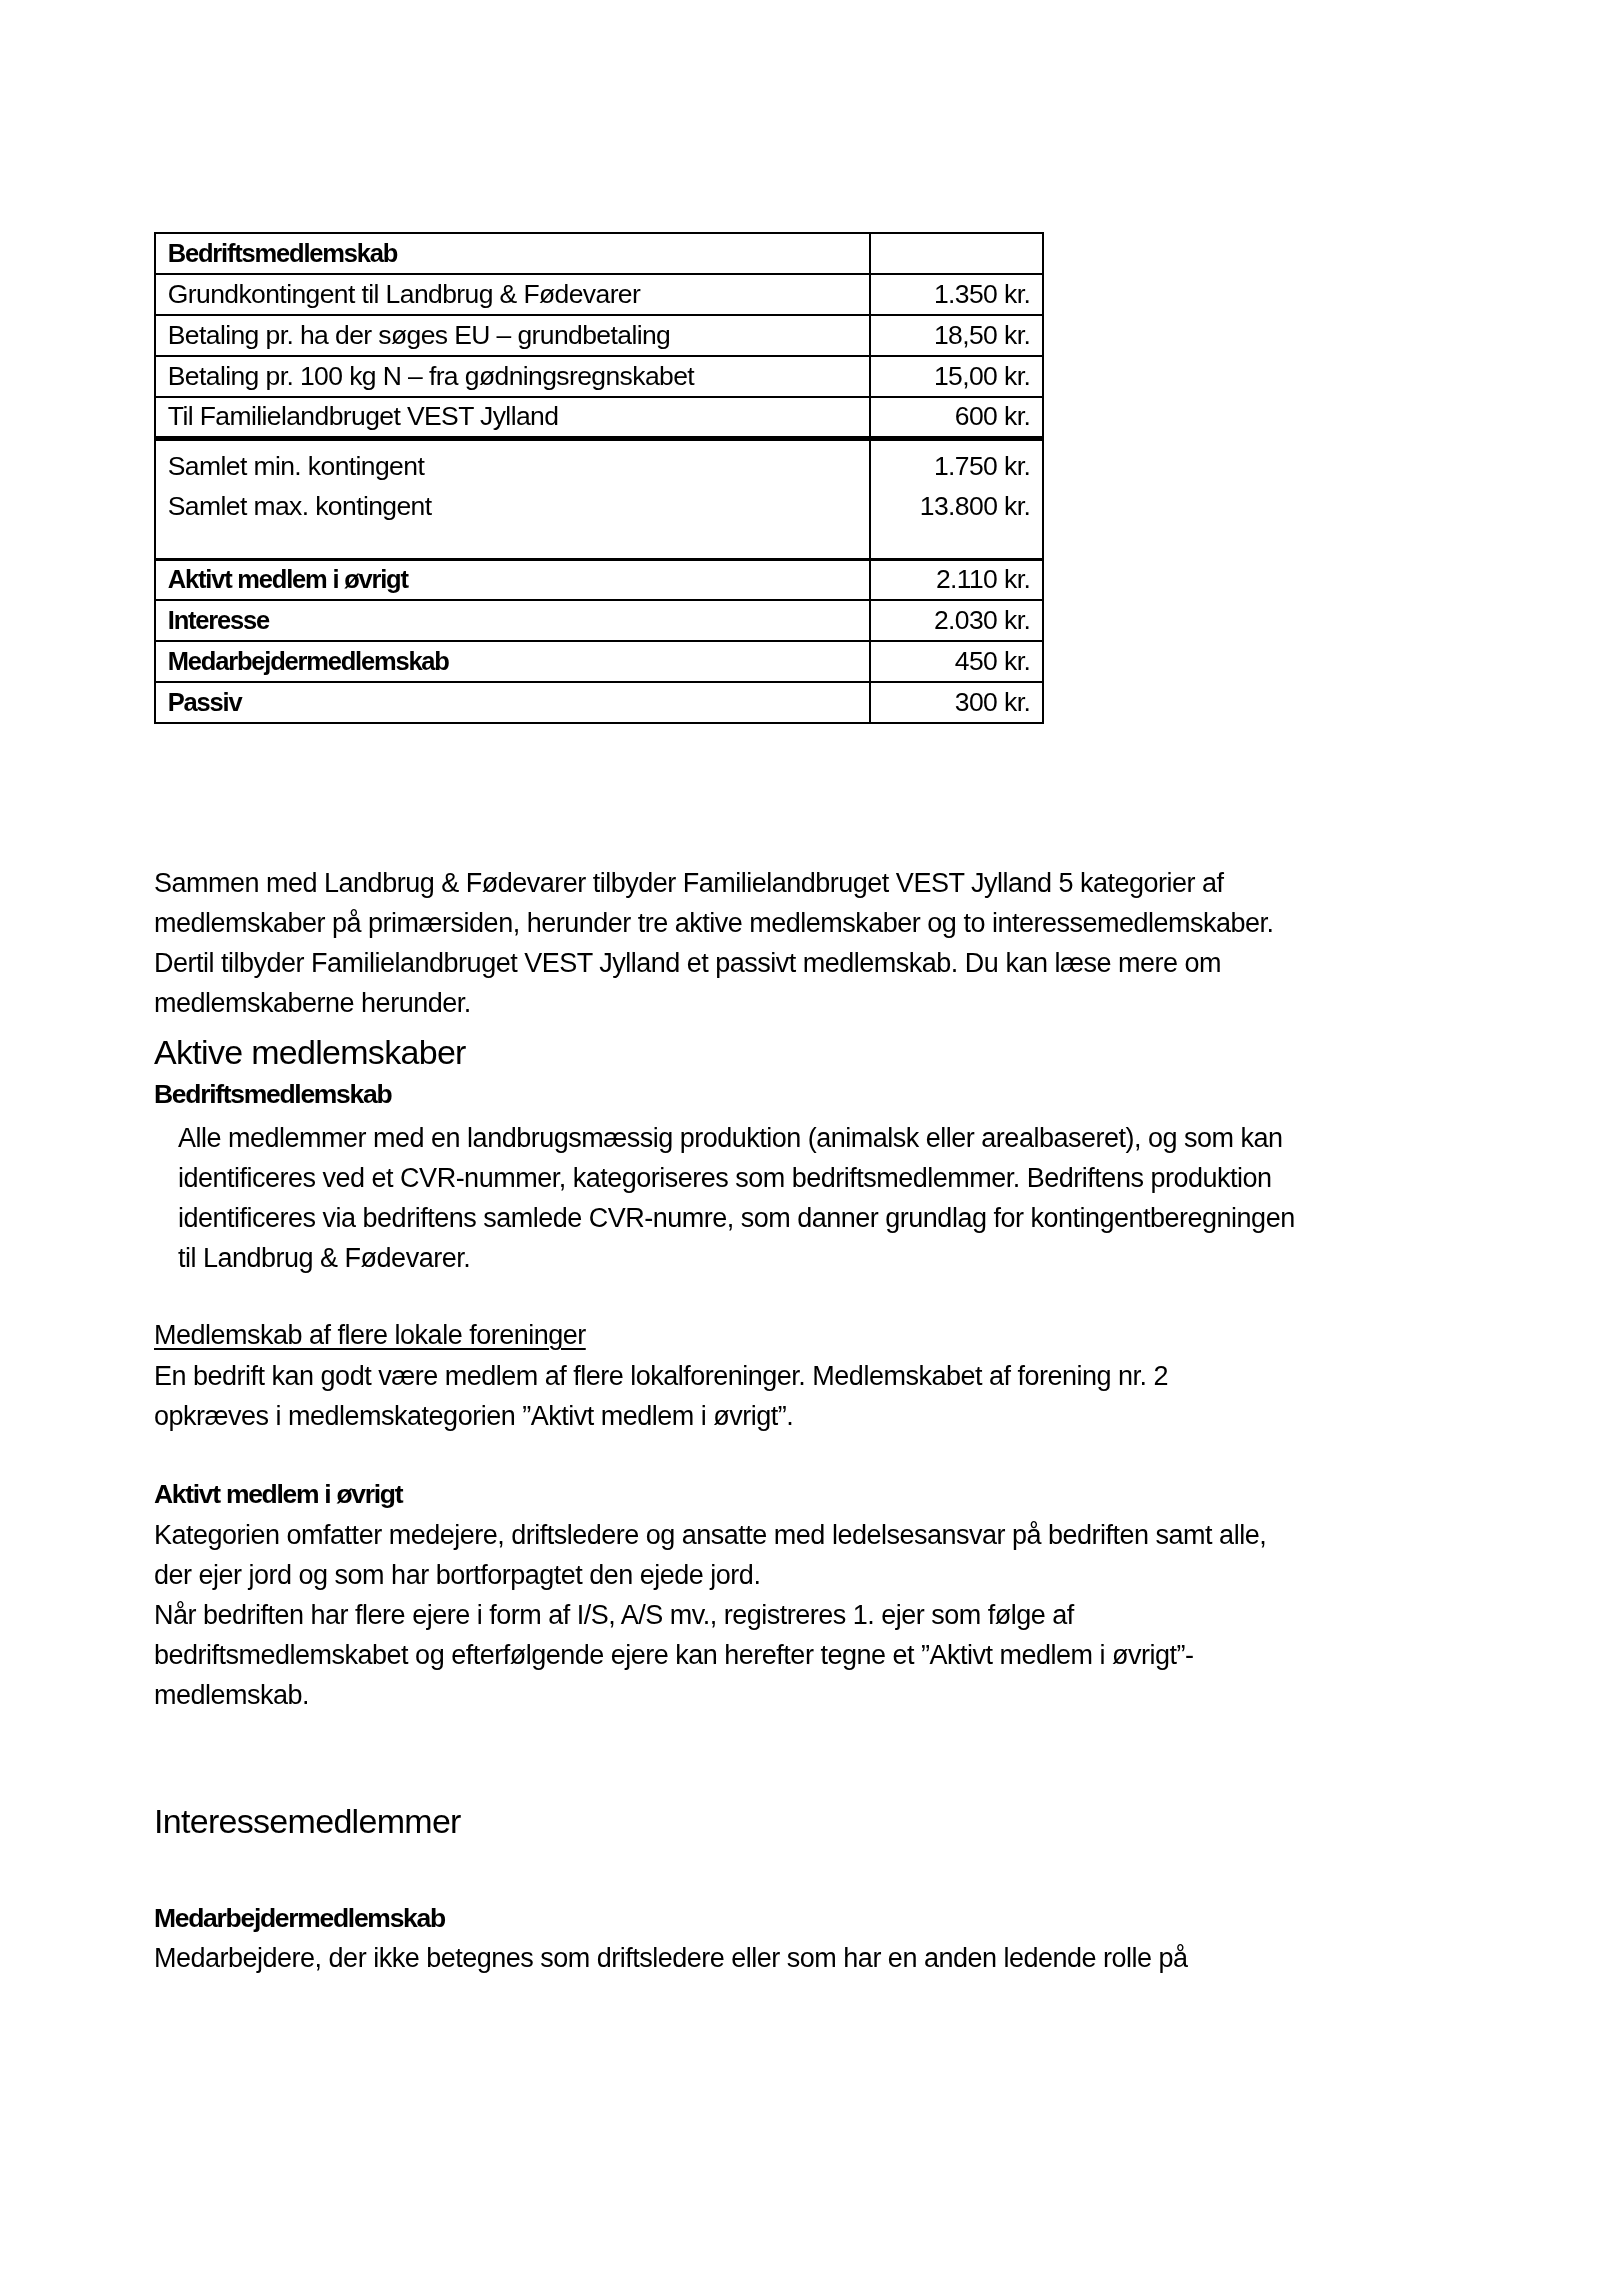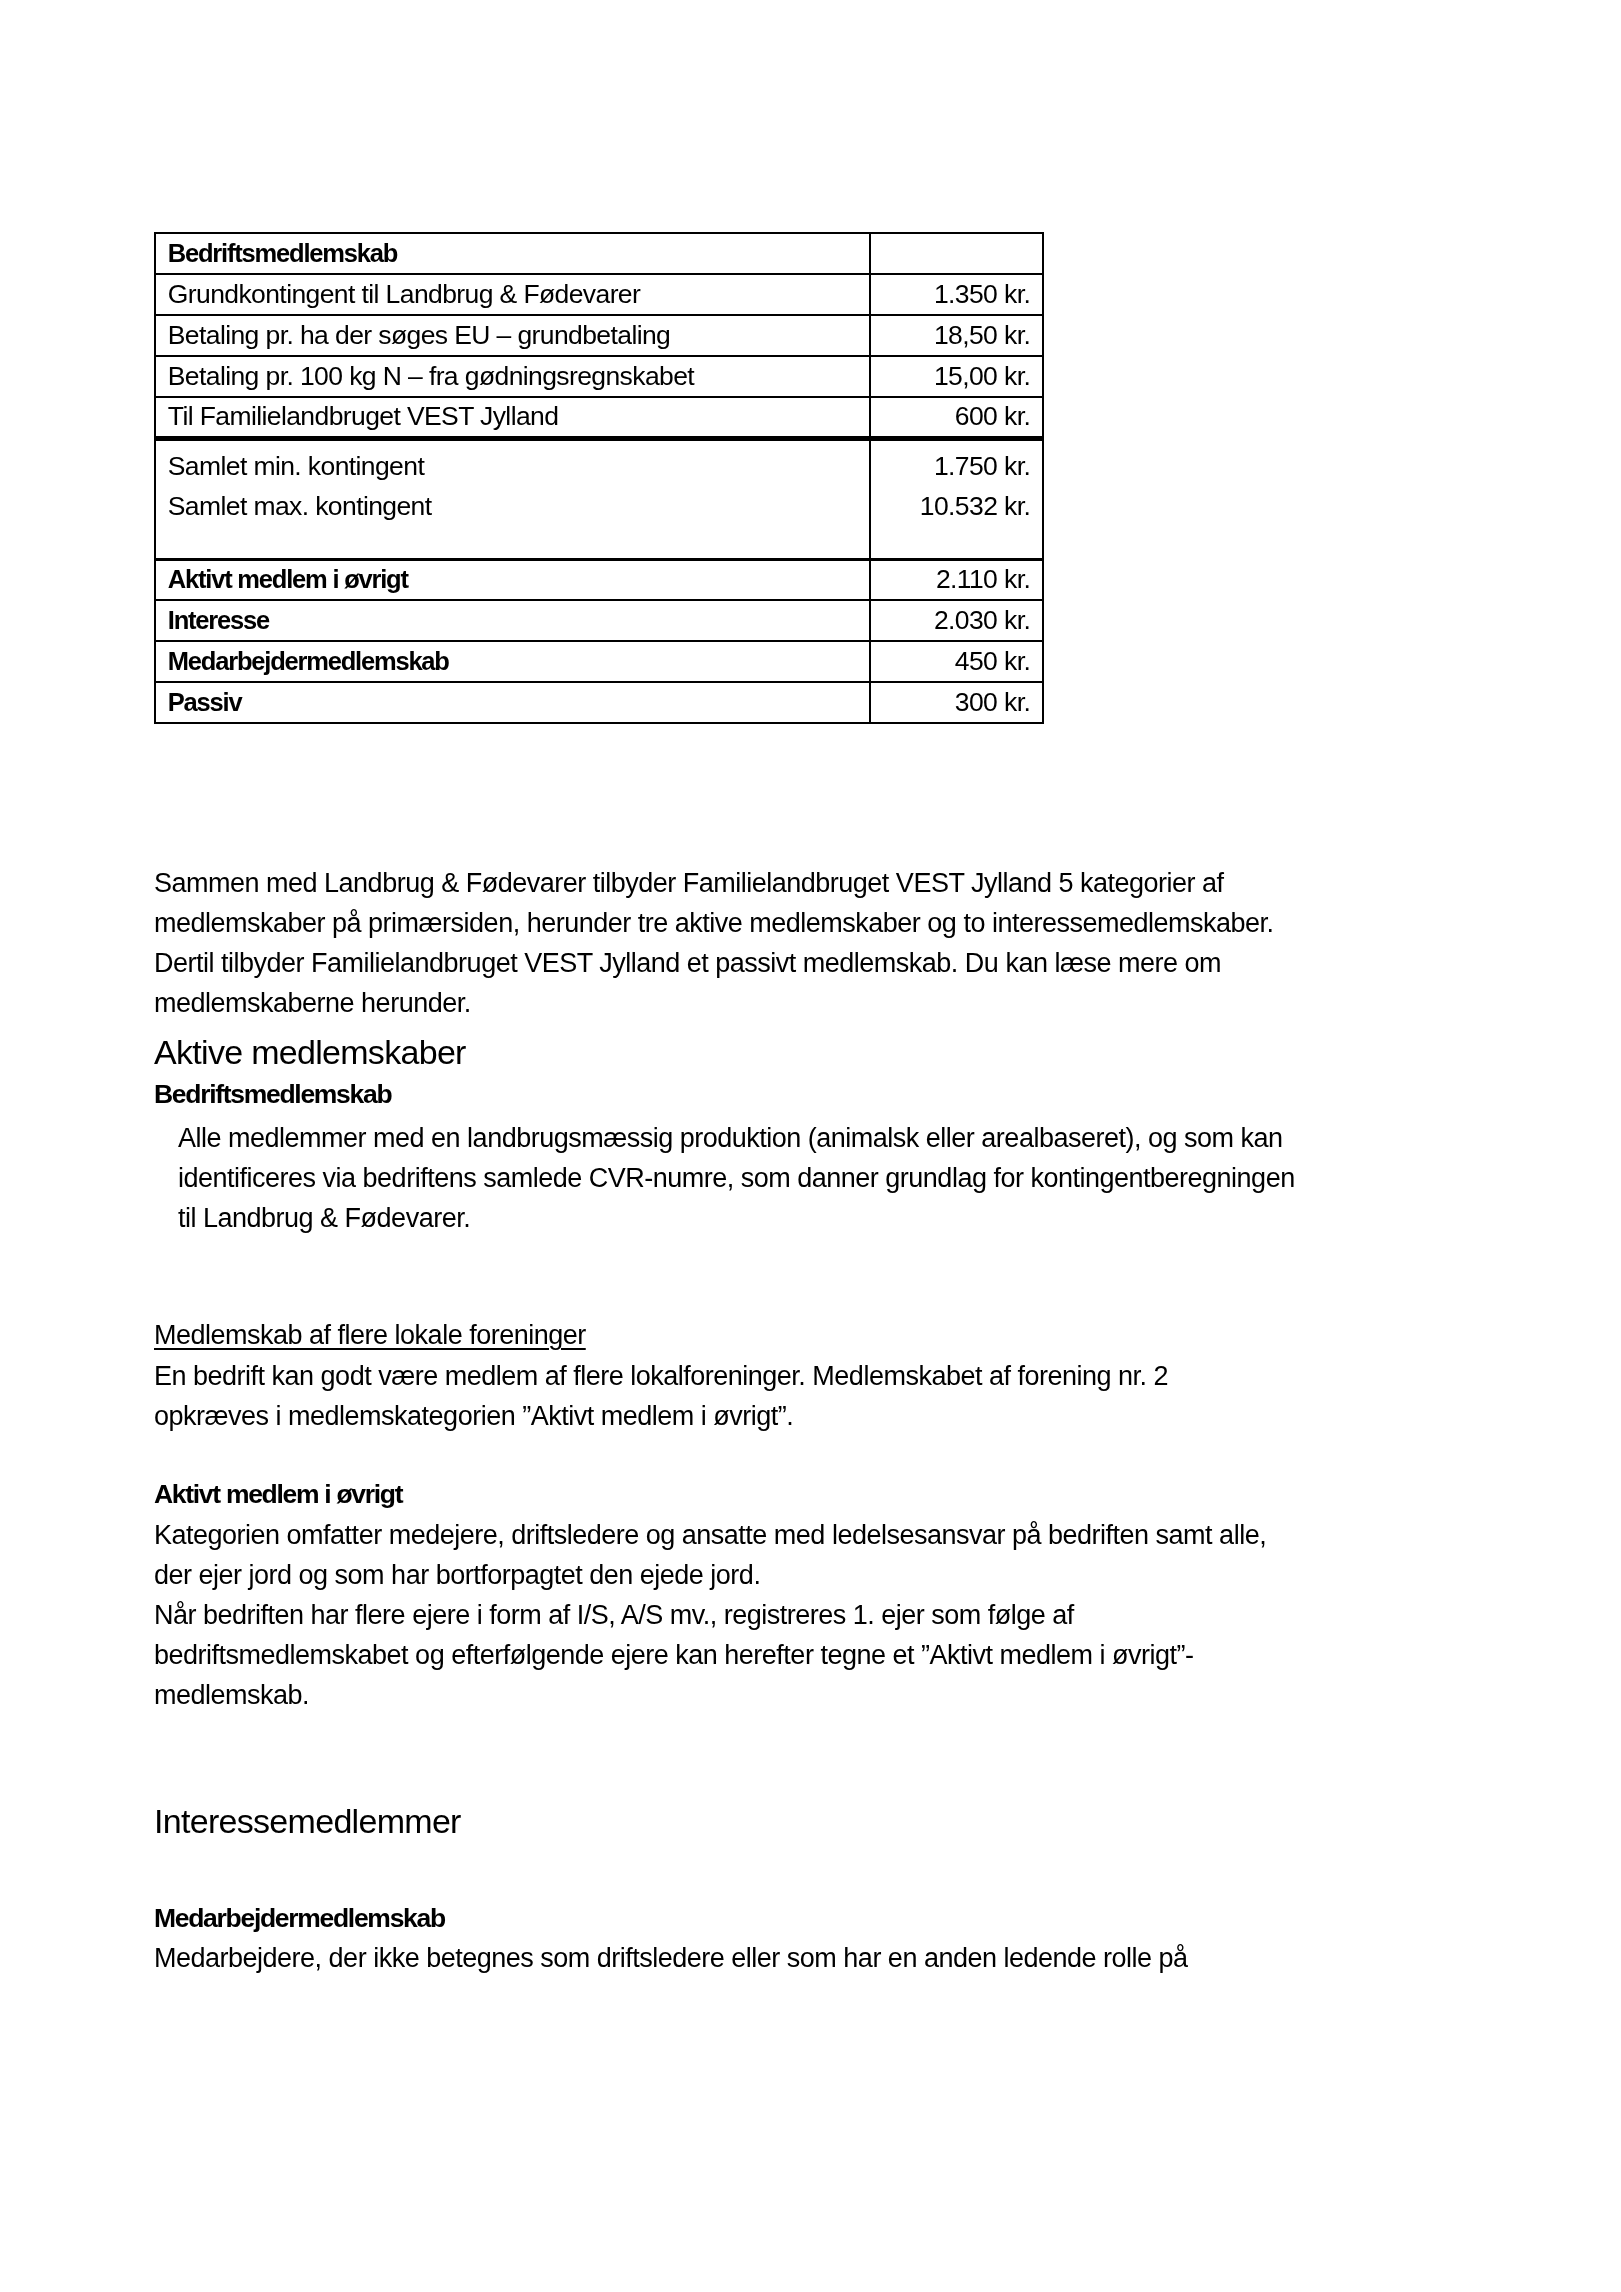--- a/index.html
+++ b/index.html
@@ -58,21 +58,21 @@
     <td>Til Familielandbruget VEST Jylland</td>
     <td class="val">600 kr.</td>
   </tr>
   <tr class="samlet">
     <td>
       <div>Samlet min. kontingent</div>
       <div>Samlet max. kontingent</div>
     </td>
     <td class="val">
       <div>1.750 kr.</div>
-      <div>10.532 kr.</div>
+      <div>13.800 kr.</div>
     </td>
   </tr>
   <tr class="row bold">
     <td class="lbl">Aktivt medlem i øvrigt</td>
     <td class="val">2.110 kr.</td>
   </tr>
   <tr class="row bold">
     <td class="lbl">Interesse</td>
     <td class="val">2.030 kr.</td>
   </tr>
@@ -91,20 +91,21 @@
   <span class="line">Sammen med Landbrug &amp; Fødevarer tilbyder Familielandbruget VEST Jylland 5 kategorier af</span>
   <span class="line">medlemskaber på primærsiden, herunder tre aktive medlemskaber og to interessemedlemskaber.</span>
   <span class="line">Dertil tilbyder Familielandbruget VEST Jylland et passivt medlemskab. Du kan læse mere om</span>
   <span class="line">medlemskaberne herunder.</span>
 </div>
 
 <div class="abs h1" style="left:154px; top:1031px;">Aktive medlemskaber</div>
 <div class="abs h2" style="left:154px; top:1075px;">Bedriftsmedlemskab</div>
 <div class="abs body-text" style="left:154px; top:1118px;margin-left:24px;">
   <span class="line">Alle medlemmer med en landbrugsmæssig produktion (animalsk eller arealbaseret), og som kan</span>
+  <span class="line">identificeres ved et CVR-nummer, kategoriseres som bedriftsmedlemmer. Bedriftens produktion</span>
   <span class="line">identificeres via bedriftens samlede CVR-numre, som danner grundlag for kontingentberegningen</span>
   <span class="line">til Landbrug &amp; Fødevarer.</span>
 </div>
 
 <div class="abs body-text u" style="left:154px; top:1315px;">Medlemskab af flere lokale foreninger</div>
 <div class="abs body-text" style="left:154px; top:1356px;">
   <span class="line">En bedrift kan godt være medlem af flere lokalforeninger. Medlemskabet af forening nr. 2</span>
   <span class="line">opkræves i medlemskategorien ”Aktivt medlem i øvrigt”.</span>
 </div>
 

